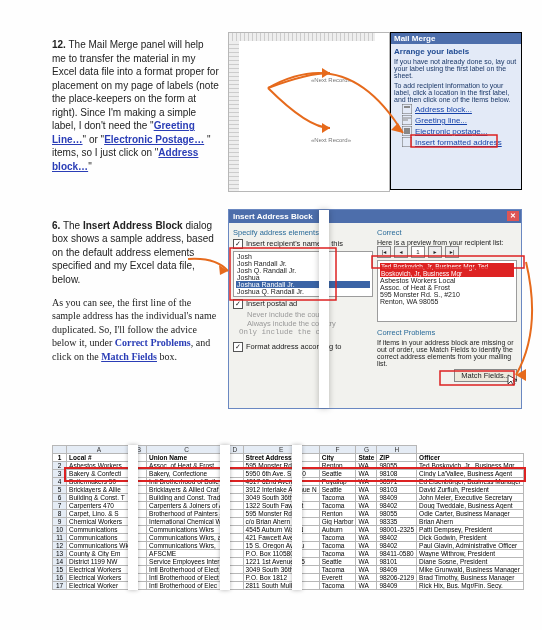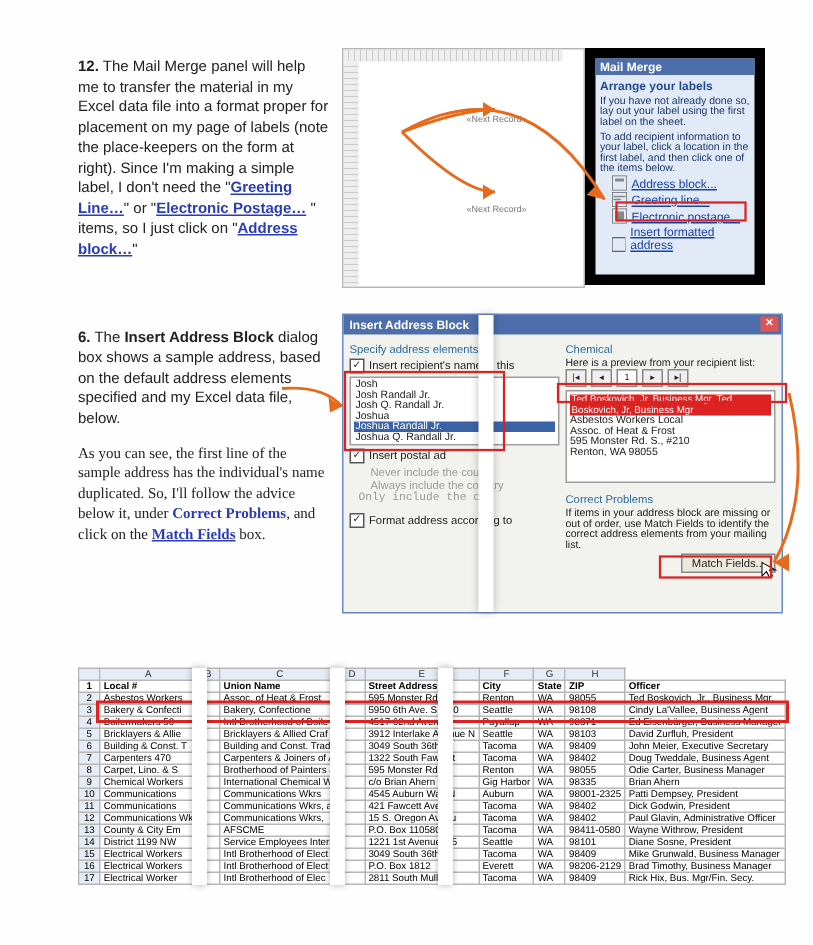--- a/index.html
+++ b/index.html
@@ -25,22 +25,22 @@
   width: 160px; height: 158px; background:#fff; border:1px solid #b7b7b7;
   position:absolute; left:0; top:4px; overflow:hidden;
 }
 .ruler-h { position:absolute; top:0; left:0; right:14px; height:8px;
   background: repeating-linear-gradient(to right,#eee 0,#eee 3px,#ccc 3px,#ccc 4px);}
 .ruler-v { position:absolute; top:8px; left:0; width:10px; bottom:0;
   background: repeating-linear-gradient(#eee 0,#eee 3px,#ccc 3px,#ccc 4px);}
 .docbody { position:absolute; left:16px; top:14px; right:0; bottom:0; }
 .docbody .ph { position:absolute; font-size:6px; color:#777; }
 .mmpanel {
-  position:absolute; left:162px; top:4px; width:120px; height:158px;
-  background:#e3eaf7; border:7px solid #000000;
+  position:absolute; left:162px; top:4px; width:132px; height:158px;
+  background:#e3eaf7; border:1px solid #000000;
   font-size:8px; color:#1b3868;
   box-sizing:border-box; padding:2px 3px;
 }
 .mmpanel .title { background:#4d6eab; color:#fff; padding:1px 3px; font-size:8px; font-weight:bold; margin:-2px -3px 3px -3px;}
 .mmpanel .sub { font-weight:bold; font-size:8px; margin-bottom:2px; color:#214c93;}
 .mmpanel .lnk { color:#1642a9; text-decoration:underline; display:flex; align-items:flex-end; margin:1px 0 1px 8px;}
 .mmpanel .lnk svg { margin-right:3px; }
 .arrow { stroke:#e66a1c; stroke-width:2; fill:none; }
 .arrowhead { fill:#e66a1c; }
 .redbox { fill:none; stroke:#d22; stroke-width:1.5; }
@@ -196,21 +196,21 @@
               </div>
             <div class="dim" style="margin-left:14px;">Never include the count</div>
             <div class="dim" style="margin-left:14px;">Always include the country</div>
             <div class="dim" style="margin-left:6px;font-family:Liberation Mono, monospace;">Only include the co</div>
             <div class="chk" style="margin-top:6px;">
                 <div class="box">✓</div>
                 <span>Format address according to</span>
               </div>
           </div>
           <div class="col">
-            <div class="secthdr">Chemical</div>
+            <div class="secthdr">Correct</div>
             <div style="font-size:7px;">Here is a preview from your recipient list:</div>
             <div class="nav">
               <div class="sq">|◂</div>
               <div class="sq">◂</div>
               <div class="sq" style="background:#fff;">1</div>
               <div class="sq">▸</div>
               <div class="sq">▸|</div>
             </div>
             <div class="preview">
               <span class="hl">Ted Boskovich, Jr, Business Mgr, Ted Boskovich, Jr, Business Mgr</span>

